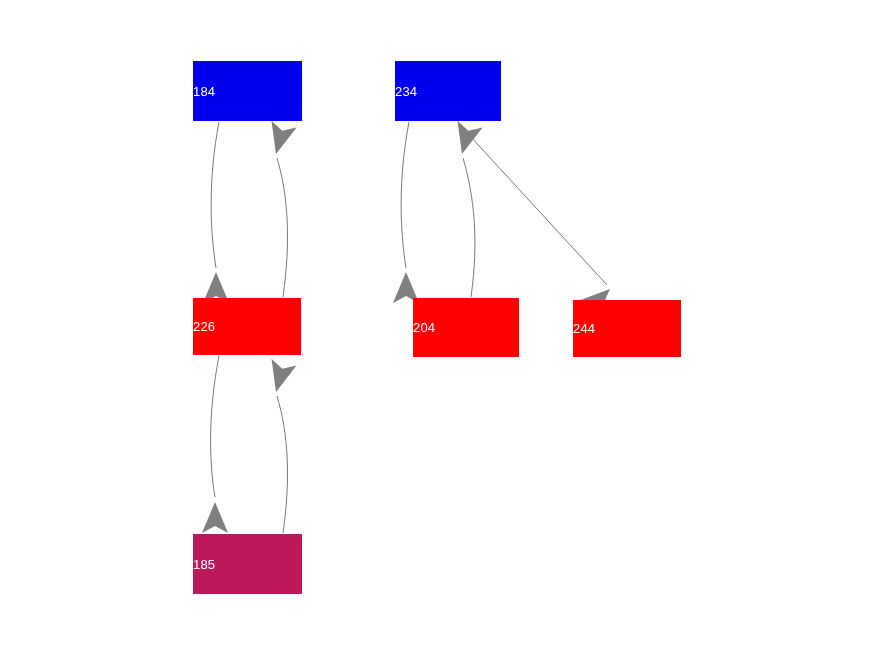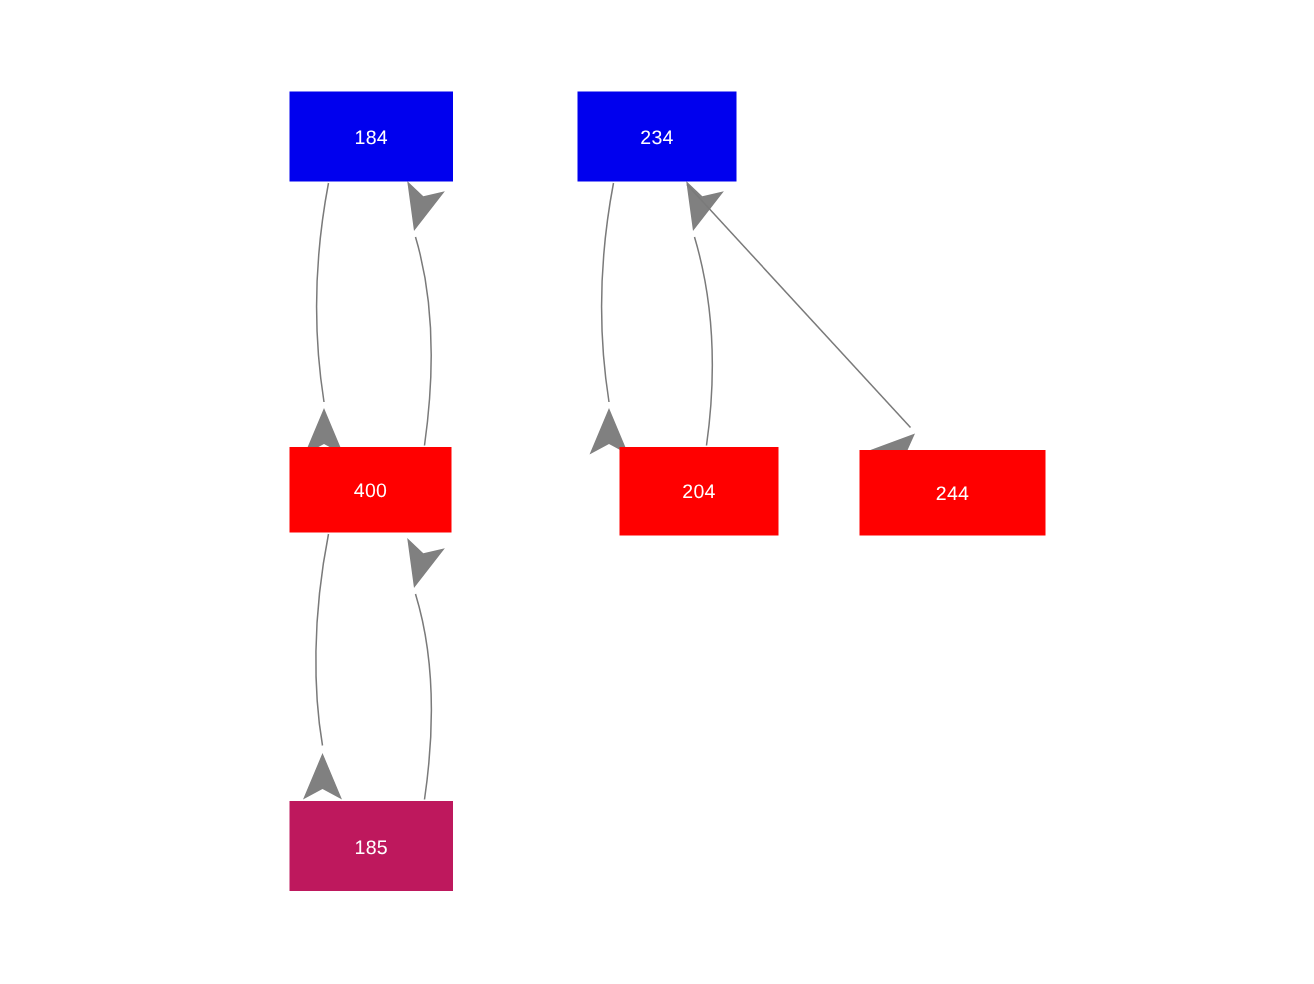--- a/index.html
+++ b/index.html
@@ -23,21 +23,21 @@
     left: 0;
     top: 0;
     width: 876px;
     height: 656px;
     pointer-events: none;
   }
   .node {
     position: absolute;
     display: flex;
     align-items: center;
-    justify-content: center;
+    justify-content: flex-start;
     box-sizing: border-box;
     color: #ffffff;
     font-family: "Liberation Sans", sans-serif;
     font-size: 13px;
     line-height: 1;
     letter-spacing: 0.2px;
     user-select: none;
   }
   .node-label {
     display: block;
@@ -77,30 +77,30 @@
       <g>
         <path d="M 458,123 L 607,285" fill="none" stroke="#7a7a7a" stroke-width="1"></path>
         <path d="M 0,0 L -13,-31 L 0,-24 L 13,-31 Z" fill="#808080" transform="translate(610,289) rotate(227)"></path>
       </g>
     </svg>
 
   <div id="node-layer">
       <div class="node" style="left: 193px; top: 61px; width: 109px; height: 60px; background: rgb(0, 0, 238); color: rgb(255, 255, 255);">
         <span class="node-label">184</span>
       </div>
-      <div class="node" style="left: 385px; top: 61px; width: 106px; height: 60px; background: rgb(0, 0, 238); color: rgb(255, 255, 255);">
+      <div class="node" style="left: 395px; top: 61px; width: 106px; height: 60px; background: rgb(0, 0, 238); color: rgb(255, 255, 255);">
         <span class="node-label">234</span>
       </div>
       <div class="node" style="left: 193px; top: 298px; width: 108px; height: 57px; background: rgb(255, 0, 0); color: rgb(255, 255, 255);">
-        <span class="node-label">400</span>
+        <span class="node-label">226</span>
       </div>
       <div class="node" style="left: 385px; top: 298px; width: 106px; height: 59px; background: rgb(255, 0, 0); color: rgb(255, 255, 255); margin-left: 28px;">
         <span class="node-label">204</span>
       </div>
-      <div class="node" style="left: 573px; top: 300px; width: 124px; height: 57px; background: rgb(255, 0, 0); color: rgb(255, 255, 255);">
+      <div class="node" style="left: 573px; top: 300px; width: 108px; height: 57px; background: rgb(255, 0, 0); color: rgb(255, 255, 255);">
         <span class="node-label">244</span>
       </div>
       <div class="node" style="left: 193px; top: 534px; width: 109px; height: 60px; background: #be185d; color: rgb(255, 255, 255);">
         <span class="node-label">185</span>
       </div>
     </div>
 
 </div>
 
 </body></html>

